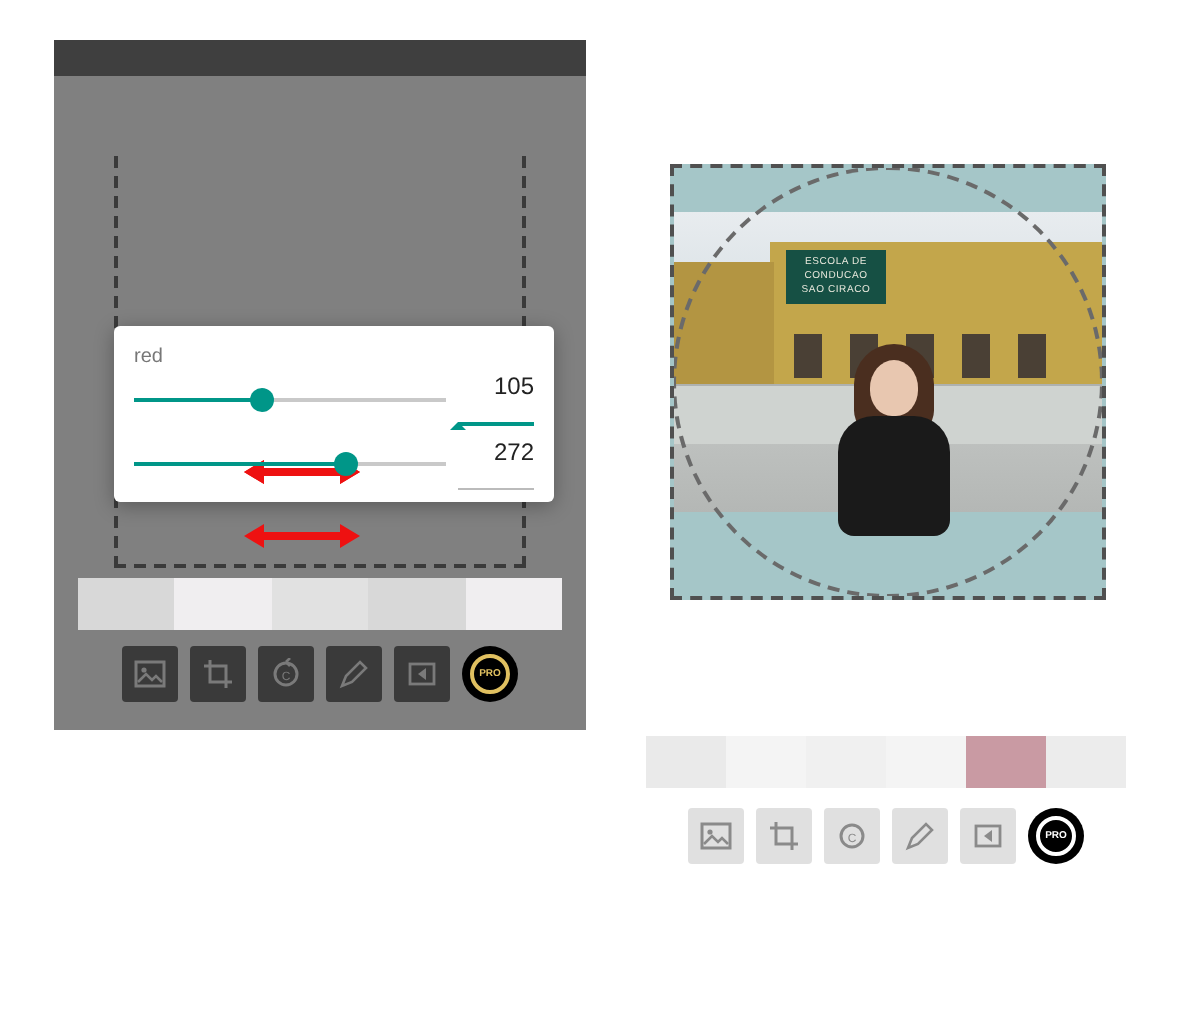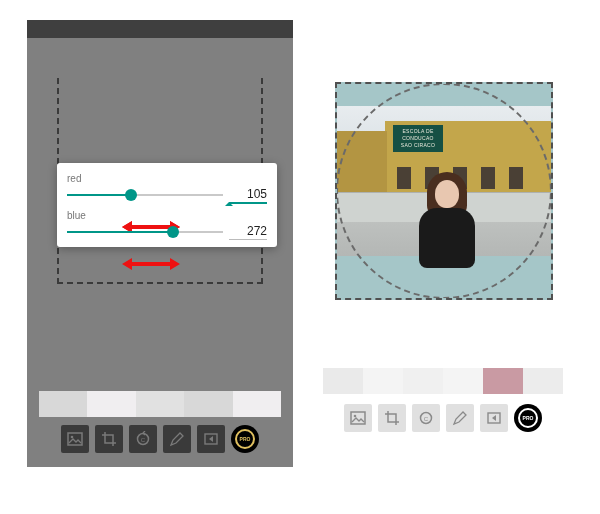--- a/index.html
+++ b/index.html
@@ -12,21 +12,21 @@
     overflow: hidden;
   }
   .wrapper {
     display: flex;
     gap: 18px;
     padding: 20px 12px;
   }
   
   .left-panel {
     width: 266px;
-    height: 447px;
+    height: 345px;
     background: #808080;
     position: relative;
     margin-left: 15px;
   }
   .left-panel .topbar-strip {
     height: 18px;
     background: #3f3f3f;
   }
   .left-circle-hint {
     position: absolute;
@@ -90,21 +90,21 @@
     border-radius: 50%;
     background: #009688;
     transform: translateX(-6px);
   }
   .value-box {
     width: 38px;
     font-size: 12px;
     text-align: right;
     color: #222;
     border-bottom: 1px solid #bbb;
-    padding-bottom: 1px;
+    padding-bottom: 11px;
   }
   .value-box.first {
     border-bottom: 2px solid #009688;
     position: relative;
   }
   .value-box.first::before {
     content: "";
     position: absolute;
     left: -4px;
     bottom: -4px;
@@ -415,21 +415,20 @@
 
       <div class="slider-row">
         <div class="red-arrow">
           <svg width="58" height="14">
               <path d="M0 7 L10 1 L10 5 L48 5 L48 1 L58 7 L48 13 L48 9 L10 9 L10 13 Z" fill="#e11"></path>
             </svg>
         </div>
       </div>
 
       <div class="slider-row">
-        <span class="lbl">blue</span>
         <div class="red-arrow">
           <svg width="58" height="14">
               <path d="M0 7 L10 1 L10 5 L48 5 L48 1 L58 7 L48 13 L48 9 L10 9 L10 13 Z" fill="#e11"></path>
             </svg>
         </div>
         <div class="slider-line">
           <div class="track">
             <div class="track-bar"></div>
             <div class="track-fill" style="width:68%"></div>
             <div class="thumb" style="left:68%"></div>

